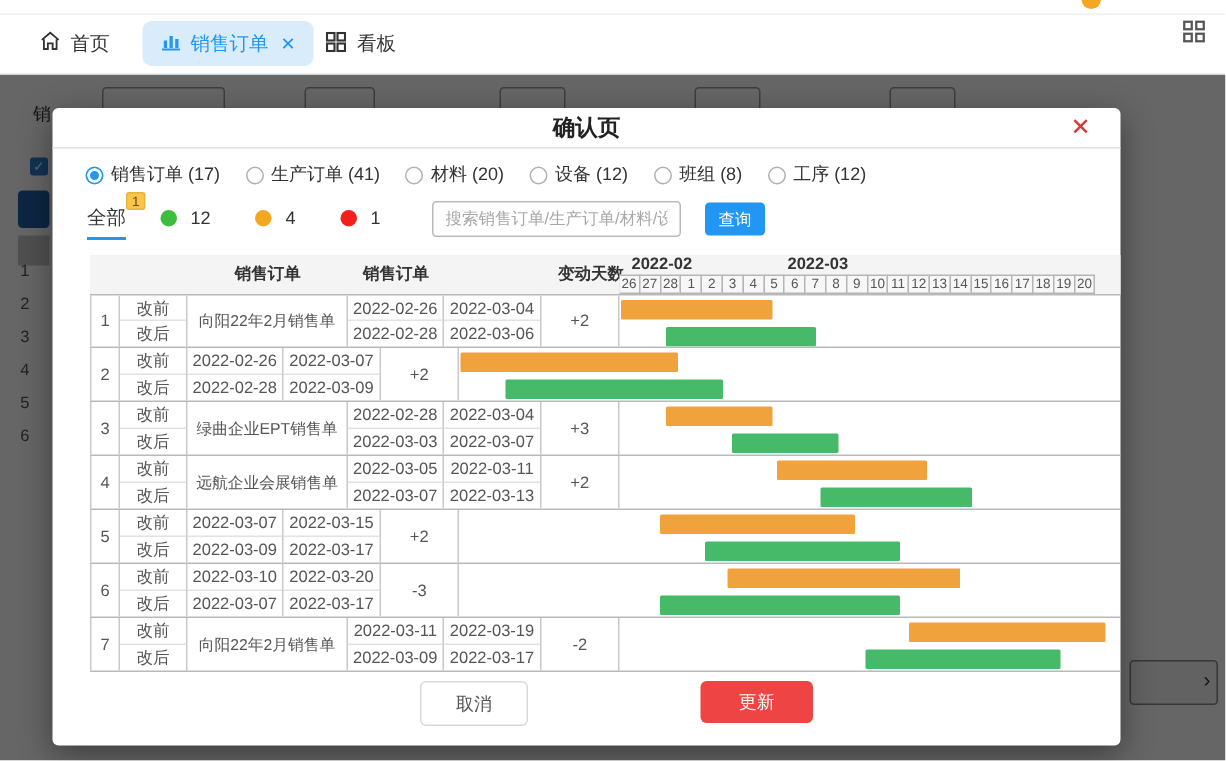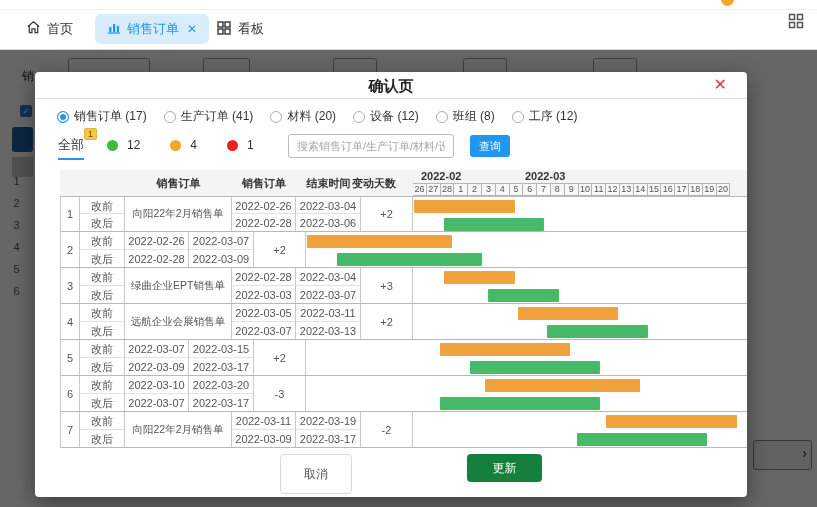--- a/index.html
+++ b/index.html
@@ -70,21 +70,21 @@
   .c.lab{width:45px}
   .c.name{width:107px;font-size:10.5px;white-space:nowrap;overflow:hidden}
   .c.start{width:64px}
   .c.end{width:65px}
   .c.delta{width:52px}
   .c.gantt{width:334px;position:relative;border-right:none;overflow:hidden}
   .bar{position:absolute;height:13px;border-radius:1px}
   .bar.before{top:2.5px}
   .bar.after{top:20.5px}
 
-  .m-cancel{position:absolute;left:245px;top:382px;width:72px;height:40px;background:#fff;border:1px solid #d9d9d9;border-radius:4px;font-size:12px;color:#555;cursor:pointer}
+  .m-cancel{position:absolute;left:245px;top:382px;width:72px;height:30px;background:#fff;border:1px solid #d9d9d9;border-radius:4px;font-size:12px;color:#555;cursor:pointer}
   .m-update{position:absolute;left:432px;top:382px;width:75px;height:28px;background:#2aa0da;border:none;border-radius:4px;font-size:12px;color:#fff;cursor:pointer}
 </style>
 </head>
 <body>
 
 <div class="topbar">
   <div class="topbar-top">
     <div class="avatar-sliver"></div>
   </div>
   <div class="tabs">
@@ -207,22 +207,21 @@
         </div>
       </div>
 
     <input class="search-input" placeholder="搜索销售订单/生产订单/材料/设备/班组/工序" style="">
     <button class="search-btn" id="search-btn" style="background: rgb(33, 150, 243);">查询</button>
 
     <div class="gtable">
       <div class="thead">
         <div class="th" style="left:65px;width:107px">销售订单</div>
         <div class="th" style="left:172px;width:64px">销售订单</div>
-        <div class="th" style="left:236px;width:65px">结束时间</div>
-        <div class="th" style="left:288px;width:52px">变动天数</div>
+        <div class="th" style="left:308px;width:52px">变动天数</div>
         <div class="gantt-head">
           <div class="month" style="left:8px">2022-02</div>
           <div class="month" style="left:112px">2022-03</div>
           <div class="days" id="day-cells">
               <div class="day">26</div>
               <div class="day">27</div>
               <div class="day">28</div>
               <div class="day">1</div>
               <div class="day">2</div>
               <div class="day">3</div>
@@ -388,15 +387,15 @@
             <div class="c delta">-2</div>
             <div class="c gantt">
               <div class="bar before" style="left: 193.4px; width: 130.2px; background: rgb(240, 162, 60);"></div>
               <div class="bar after" style="left: 163.8px; width: 130.2px; background: rgb(71, 186, 105);"></div>
             </div>
           </div>
         </div>
     </div>
 
     <button class="m-cancel">取消</button>
-    <button class="m-update" id="m-update" style="background: #15803d;">更新</button>
+    <button class="m-update" id="m-update" style="background: #ef4444;">更新</button>
   </div>
 </div>
 
 </body></html>

